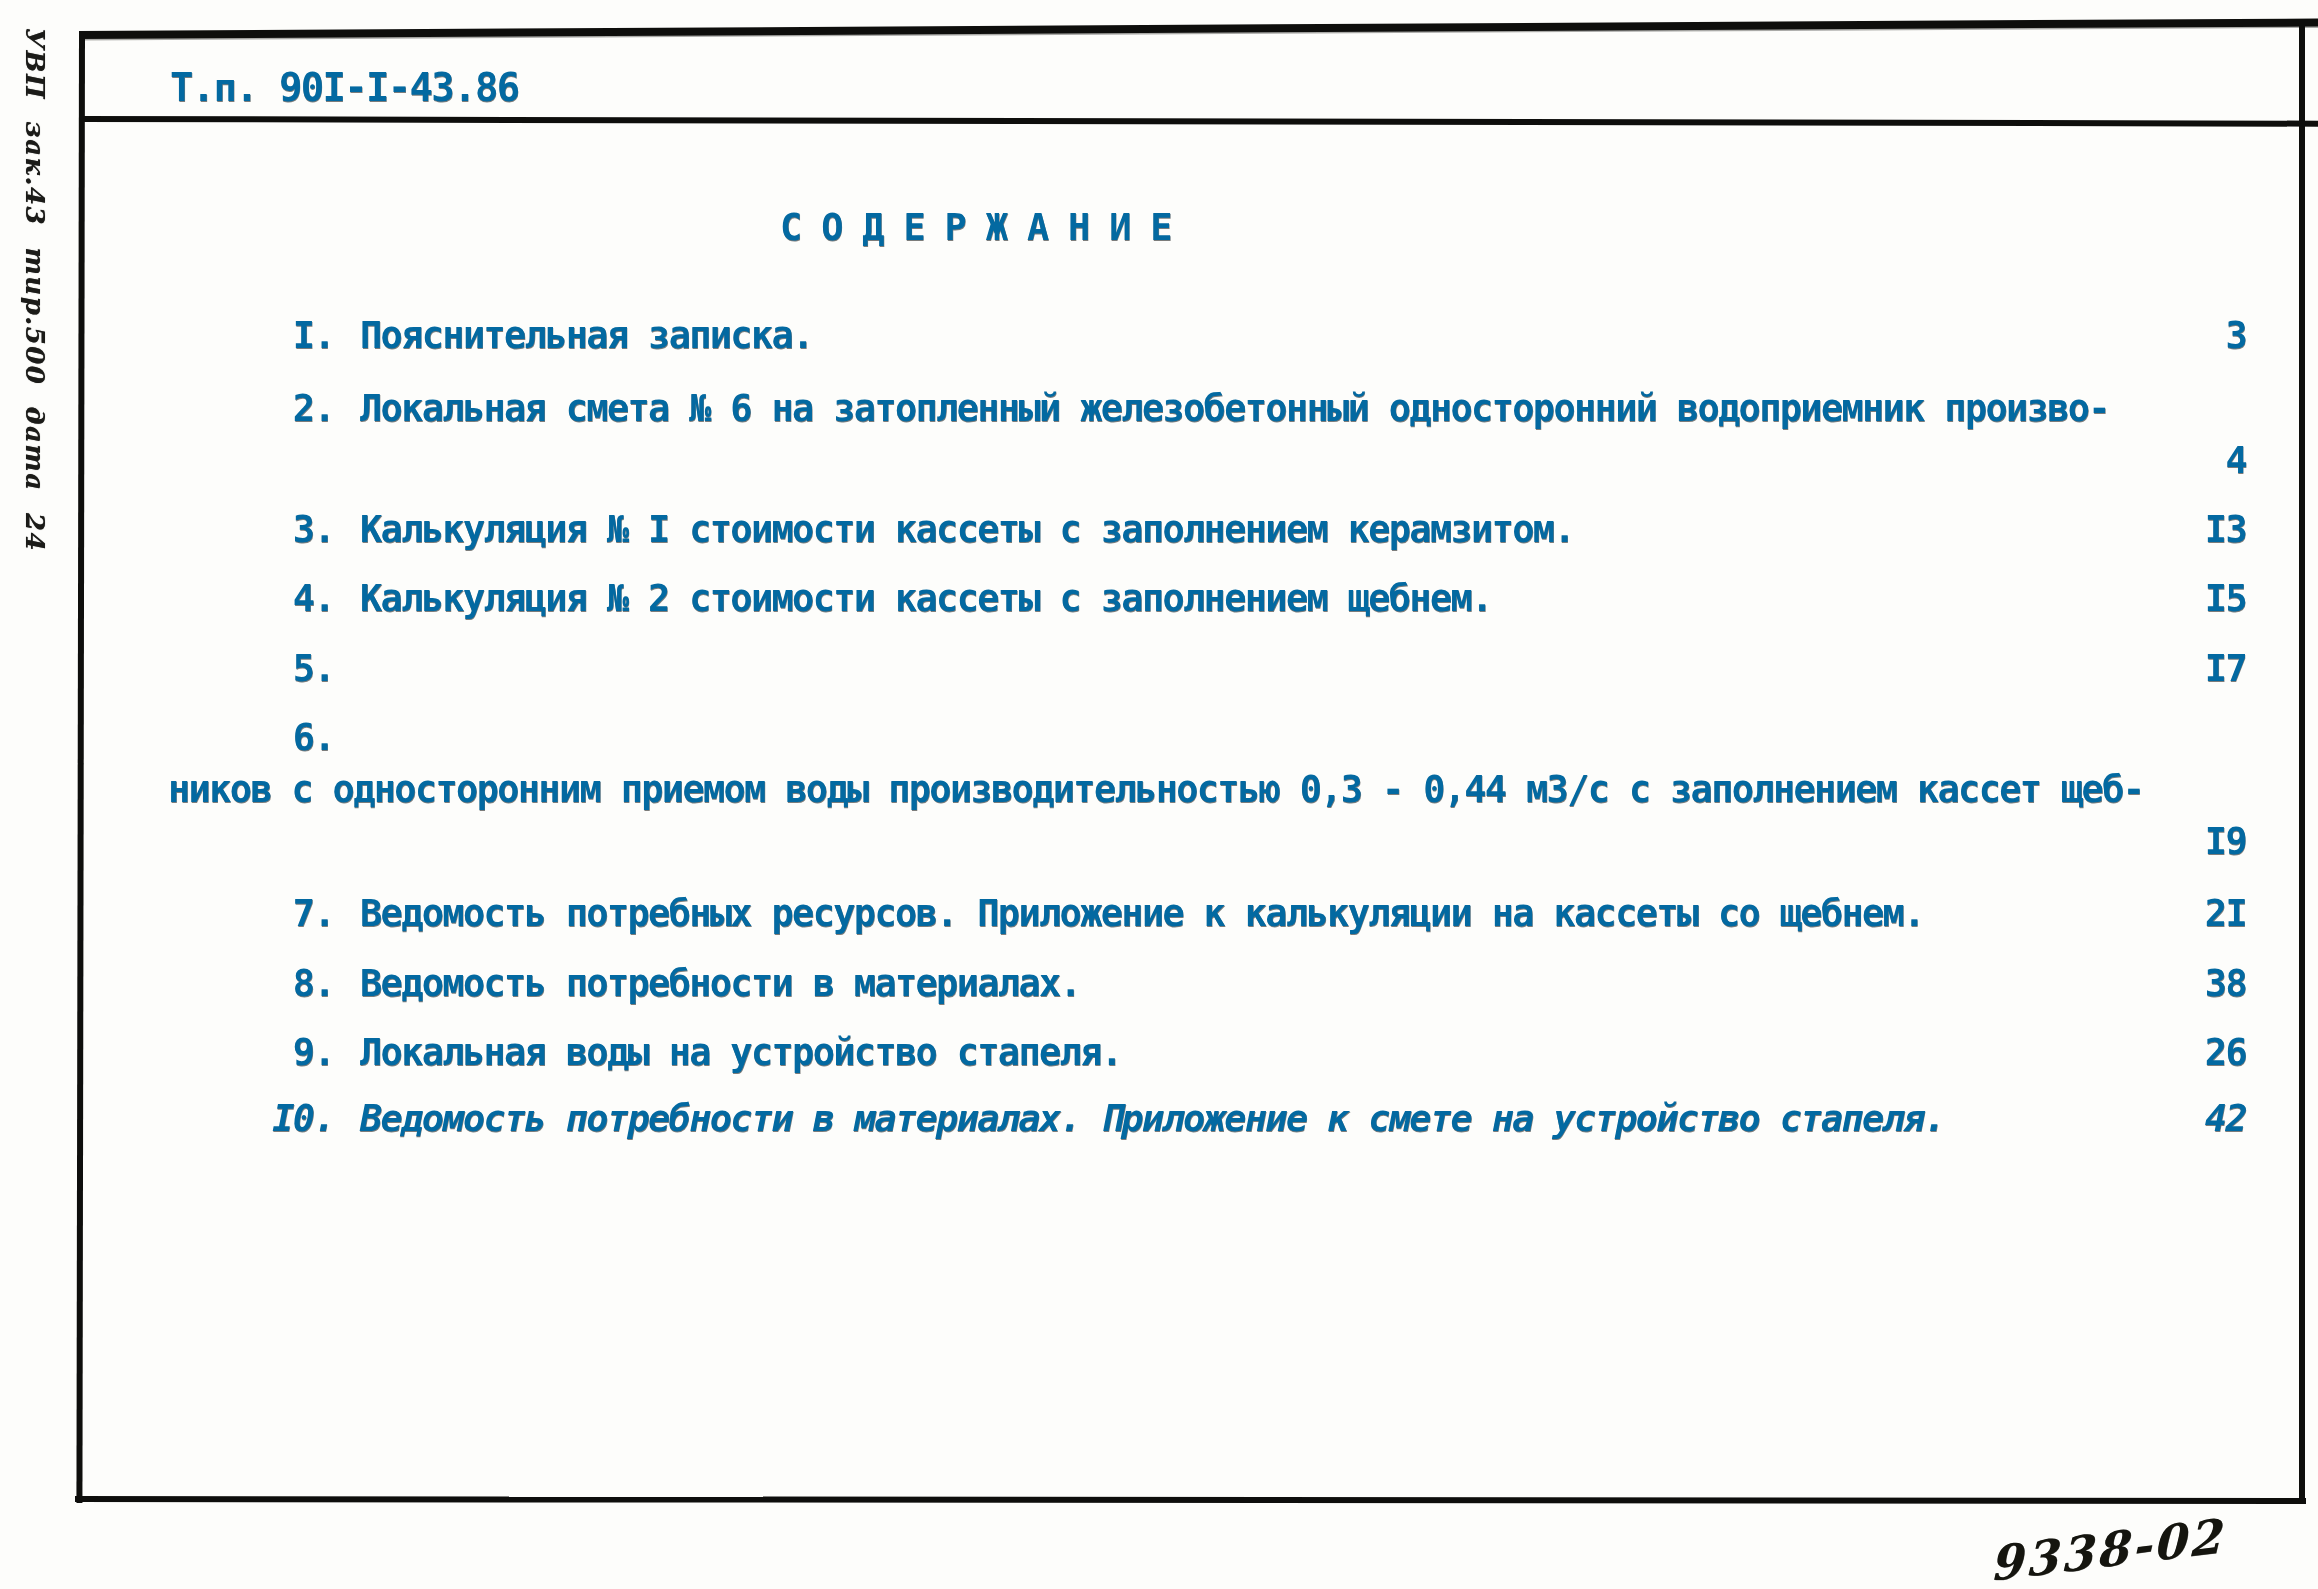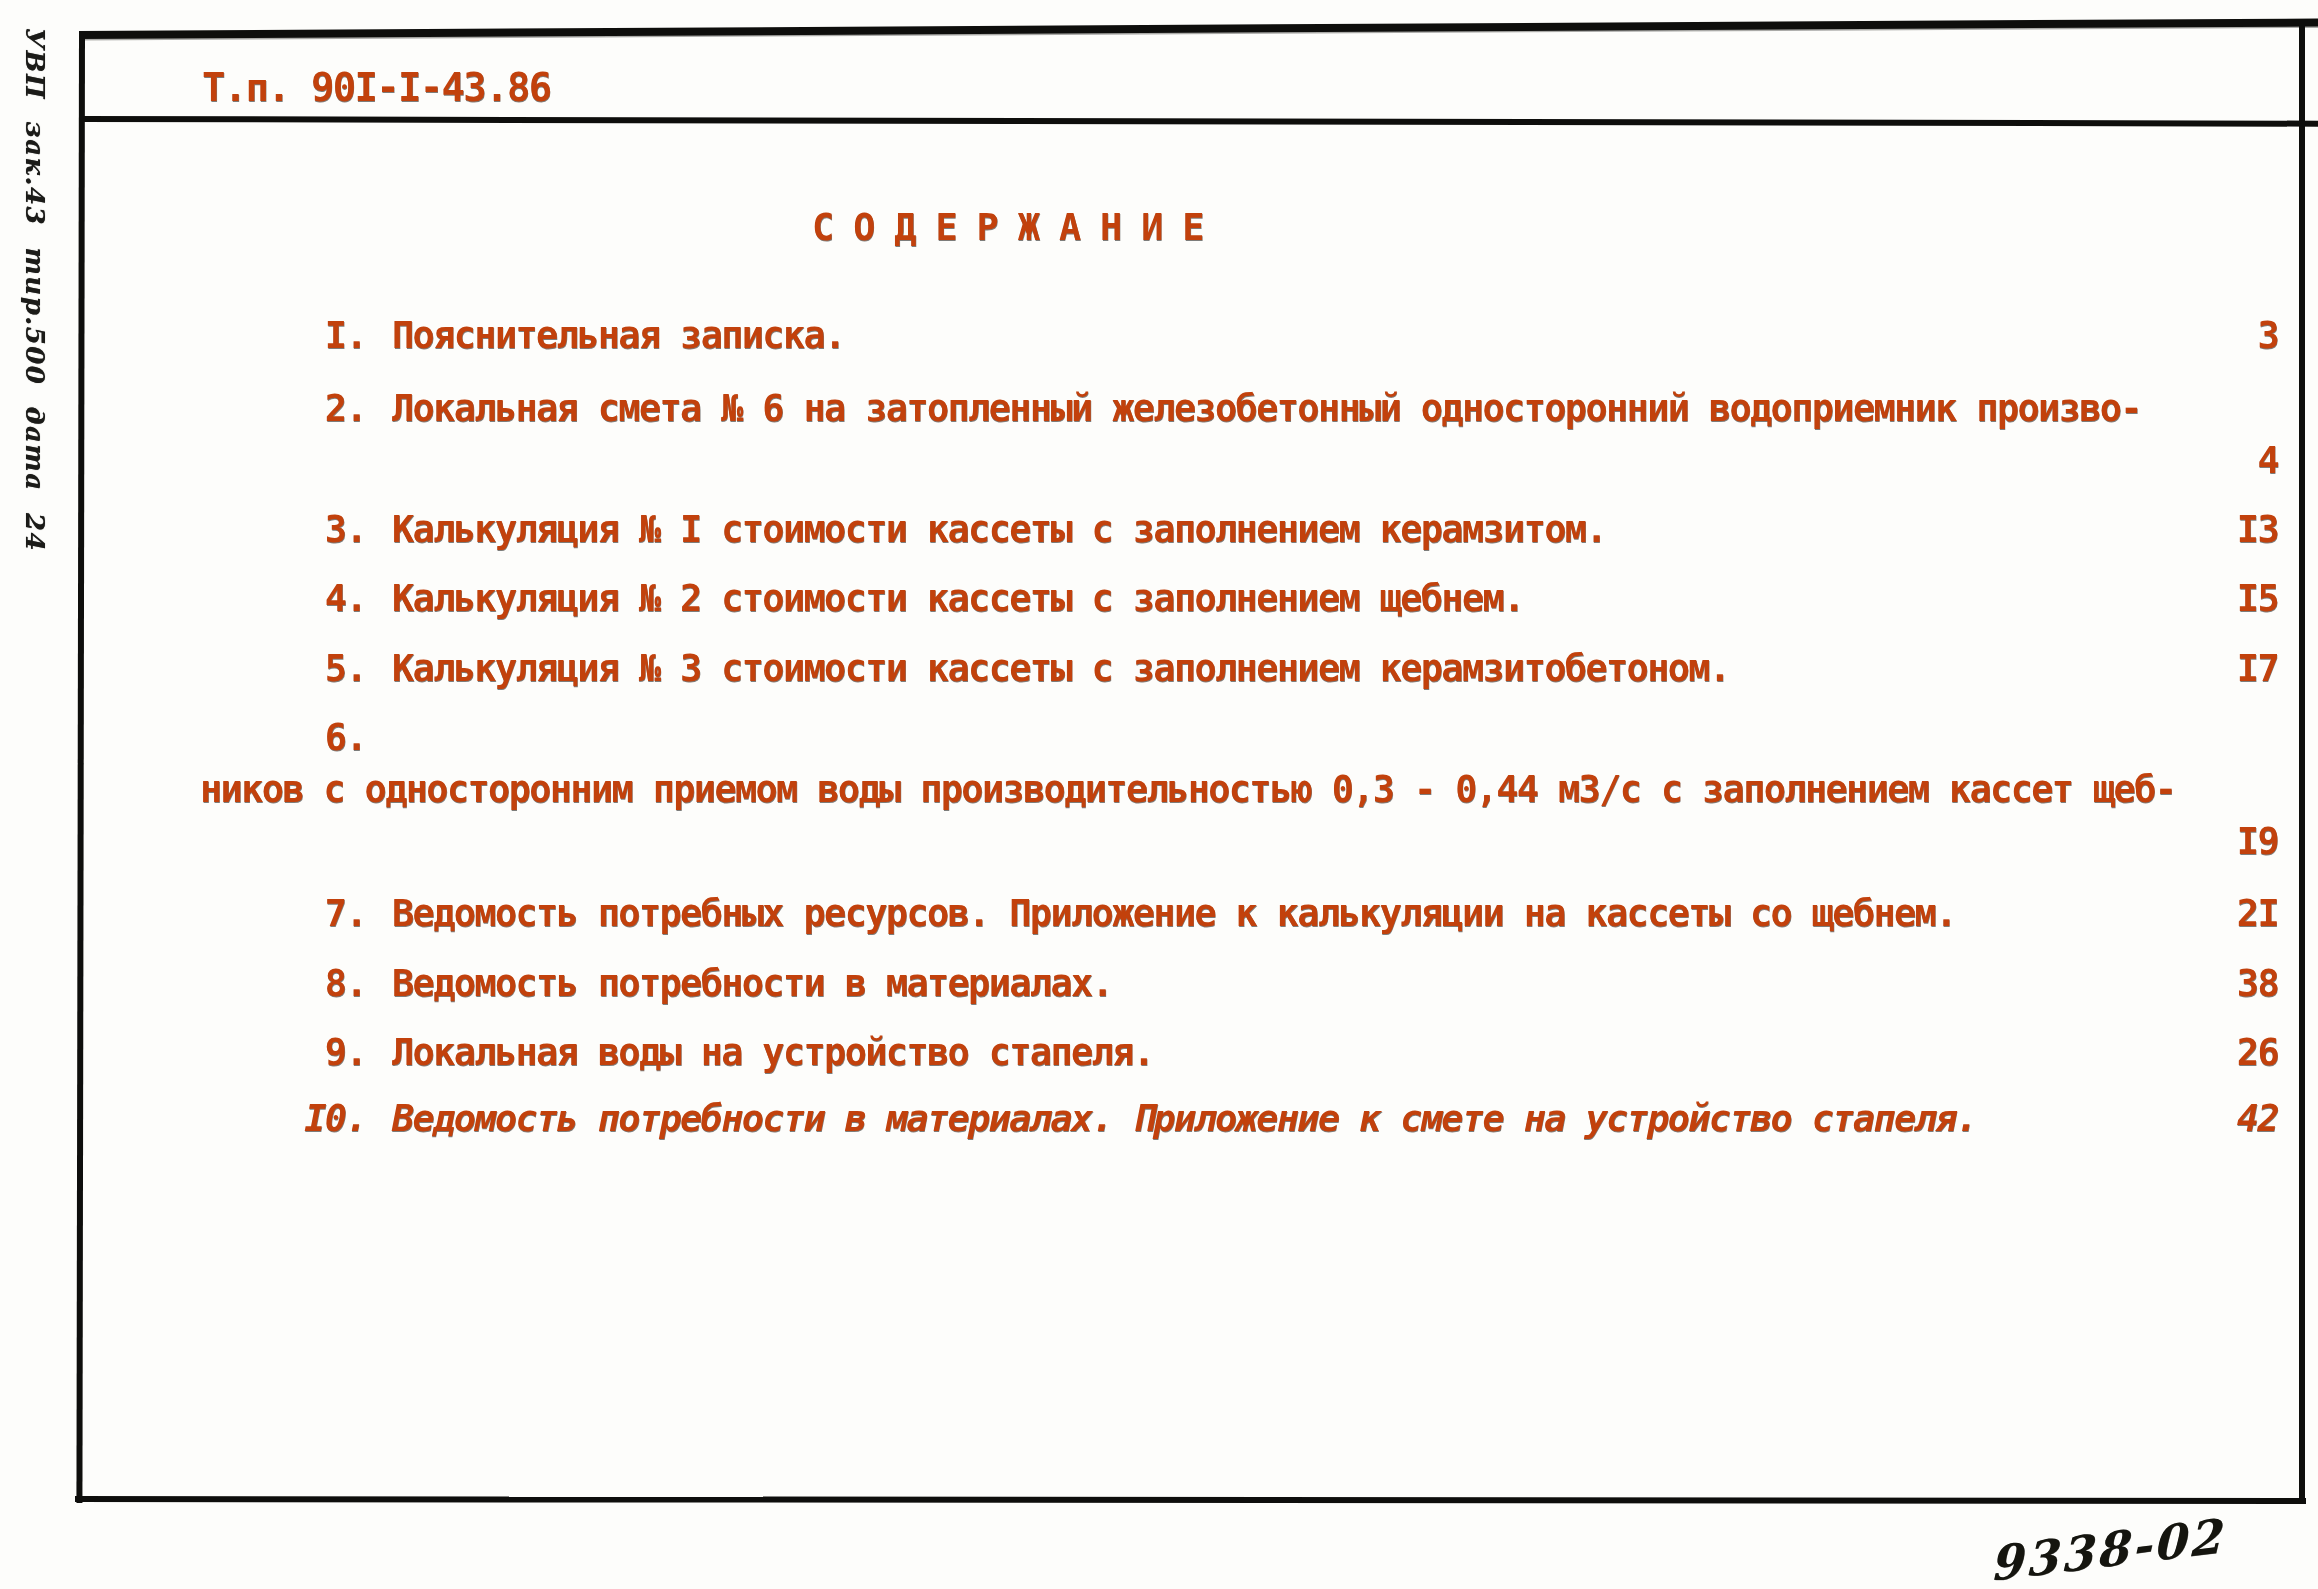--- a/index.html
+++ b/index.html
@@ -7,25 +7,24 @@
     position:relative;
     width:2319px;height:1589px;
     background:#fdfdfb;
     overflow:hidden;
     font-family:"DejaVu Sans Mono",monospace;
   }
   
   .tw{
     font-family:"DejaVu Sans Mono",monospace;
     font-weight:bold;
-    color:#c2410c;
+    color:#0369a1;
     letter-spacing:-1.7px;
     text-shadow:0.4px 0.6px 0.6px rgba(20,20,18,0.55);
     white-space:nowrap;
-    margin-left:32px;
   }
   
   .rule{position:absolute;background:#0e0e0c;}
   .frame-top{left:79px;top:30.5px;width:2240px;height:8.3px;transform:rotate(-0.32deg);transform-origin:left center;box-shadow:0 2.1px 0 -0.7px rgba(14,14,12,.35);}
   .header-sep{left:79px;top:116px;width:2240px;height:6.2px;transform:rotate(0.12deg);transform-origin:left center;}
   .frame-left{left:79px;top:30.5px;width:6.2px;height:1472px;transform:rotate(0.10deg);transform-origin:top center;}
   .frame-right{left:2299px;top:19.4px;width:6.2px;height:1483px;}
   .frame-bottom{left:75px;top:1496px;width:2231px;height:6.2px;transform:rotate(0.05deg);transform-origin:left center;}
 
   .doc-number{position:absolute;left:170px;top:65px;font-size:39px;}
@@ -88,21 +87,20 @@
         <span class="toc-text">Калькуляция № I стоимости кассеты с заполнением керамзитом.</span>
         <span class="toc-page">I3</span>
       </div>
       <div class="toc-line tw" style="top: 578px;">
         <span class="toc-num">4.</span>
         <span class="toc-text">Калькуляция № 2 стоимости кассеты с заполнением щебнем.</span>
         <span class="toc-page">I5</span>
       </div>
       <div class="toc-line tw" style="top: 648px;">
         <span class="toc-num">5.</span>
-        <span class="toc-text">Калькуляция № 3 стоимости кассеты с заполнением керамзитобетоном.</span>
         <span class="toc-page">I7</span>
       </div>
       <div class="toc-line tw" style="top: 717px;">
         <span class="toc-num">6.</span>
       </div>
       <div class="toc-line tw" style="top: 769px; text-align: right;">
         <span class="toc-text wrap">ников с односторонним приемом воды производительностью 0,3 - 0,44 м3/с с заполнением кассет щеб-</span>
       </div>
       <div class="toc-line tw" style="top: 821px;">
         <span class="toc-page">I9</span>

